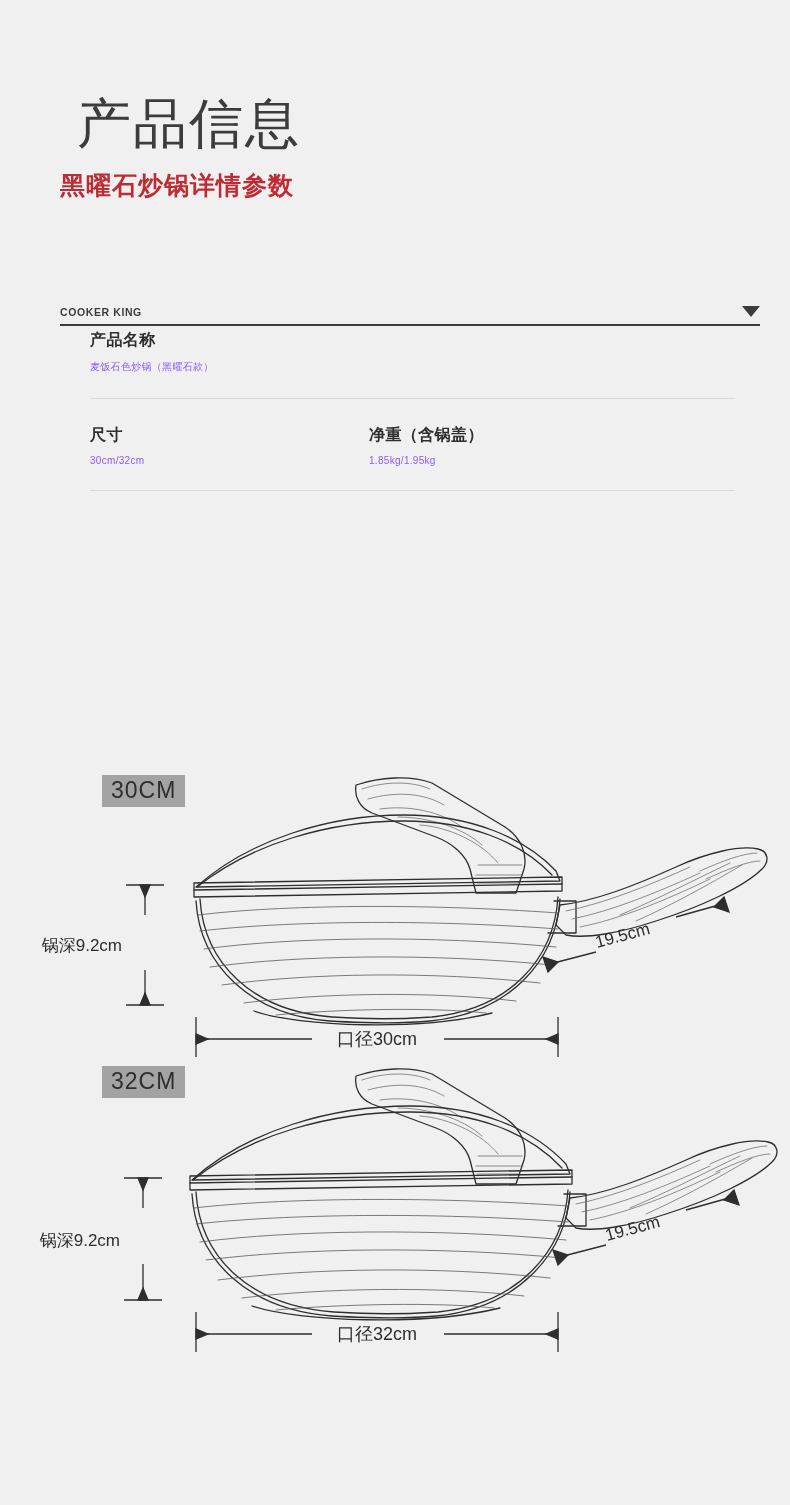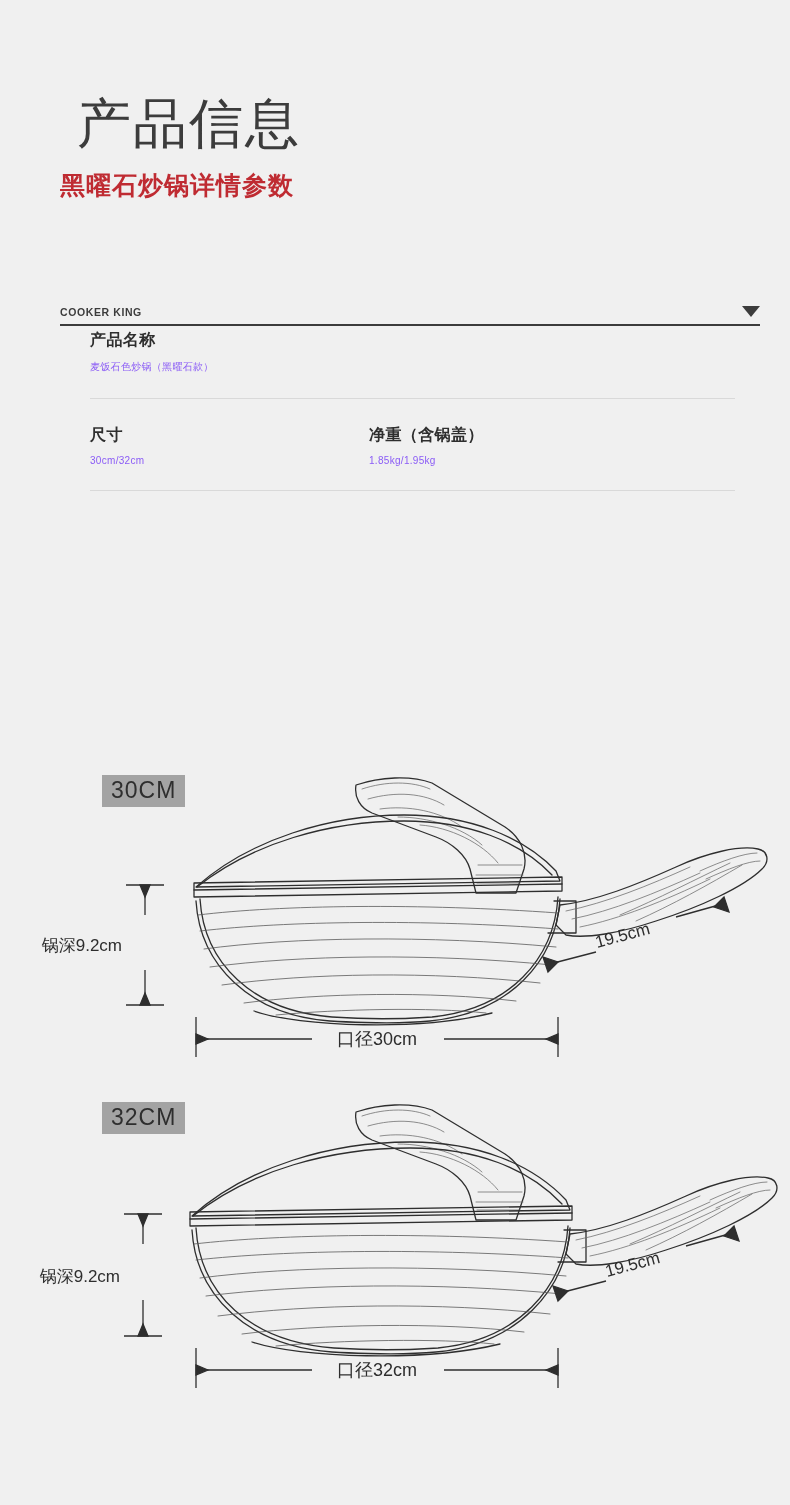--- a/index.html
+++ b/index.html
@@ -115,21 +115,21 @@
     letter-spacing: 0.3px;
   }
 
   
   .diagram-block {
     position: absolute;
     left: 0;
     width: 790px;
   }
   #diagram-30 { top: 765px; height: 320px; }
-  #diagram-32 { top: 1092px; height: 320px; }
+  #diagram-32 { top: 1056px; height: 320px; }
 
   .size-badge {
     position: absolute;
     left: 90px;
     top: 10px;
     background: #a3a3a3;
     color: #2e2e2e;
     font-size: 23px;
     letter-spacing: 1px;
     padding: 4px 9px 5px 9px;

